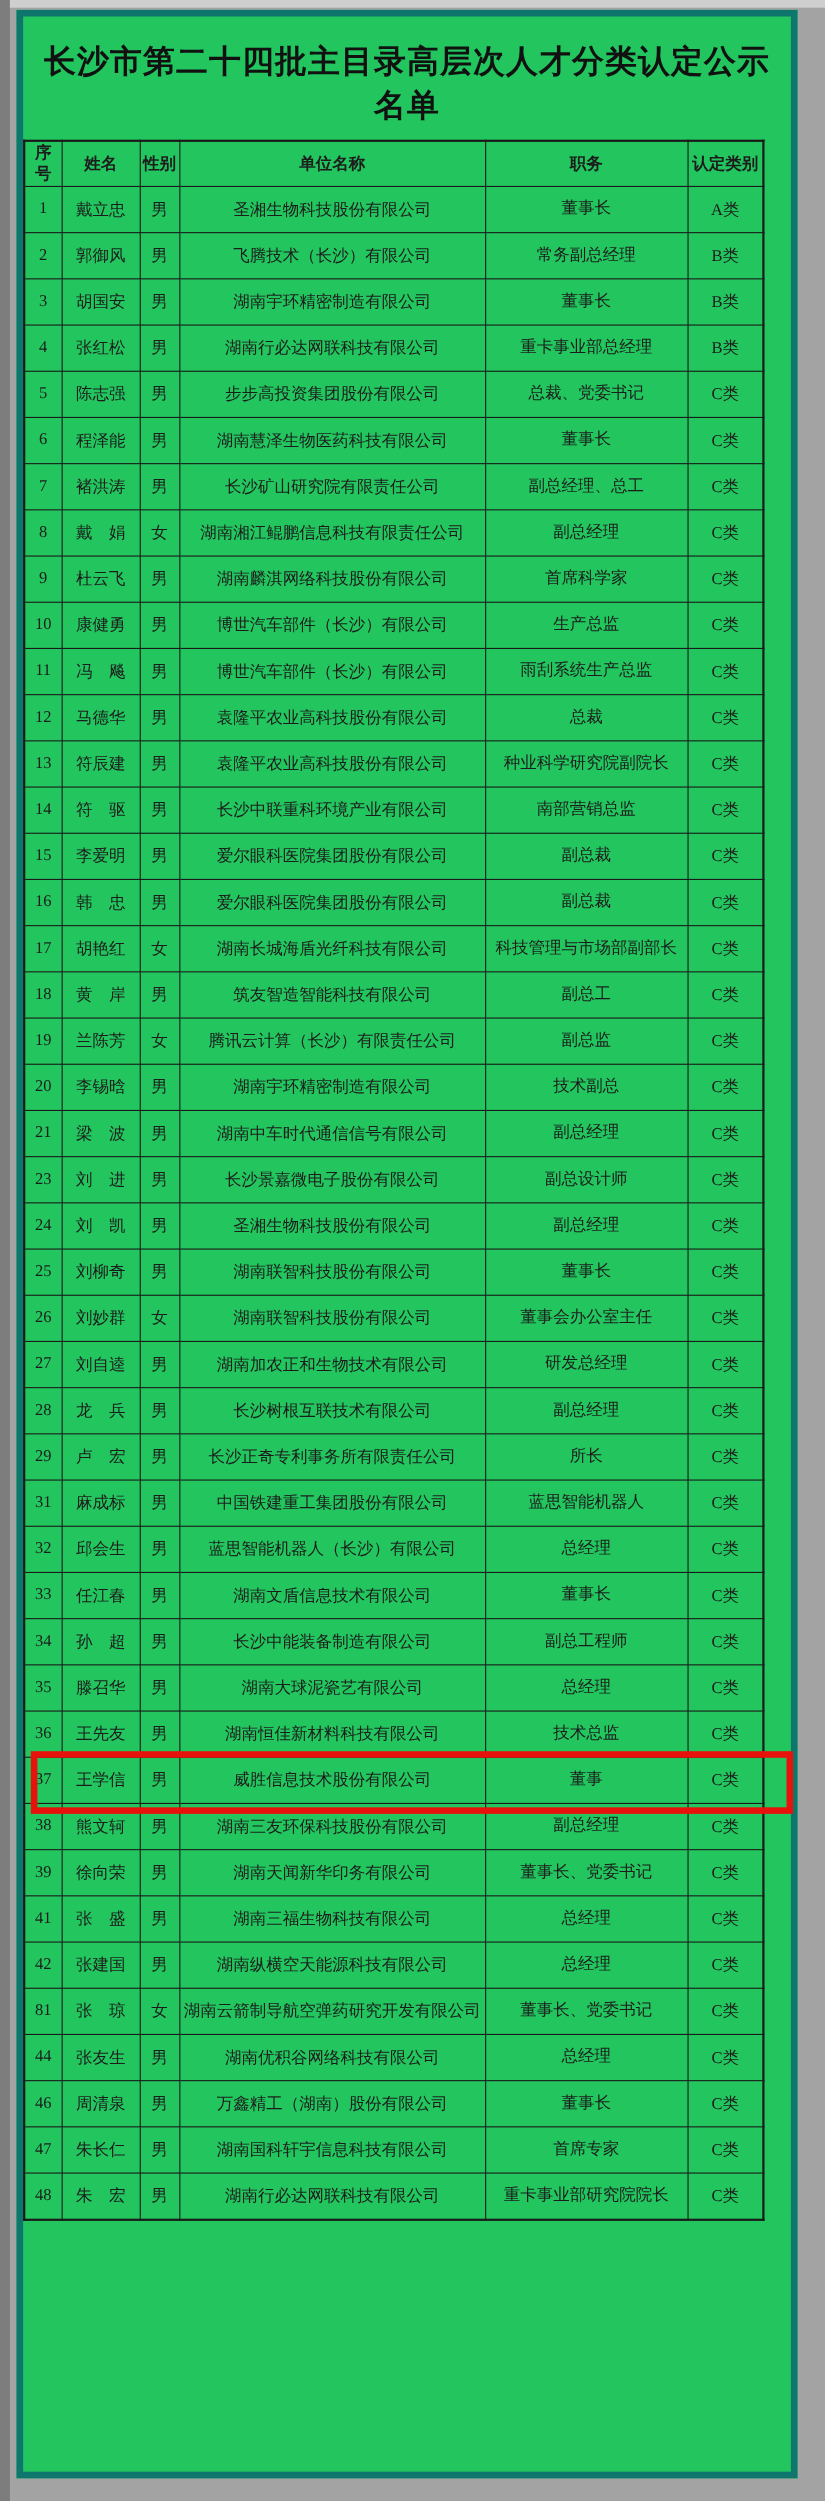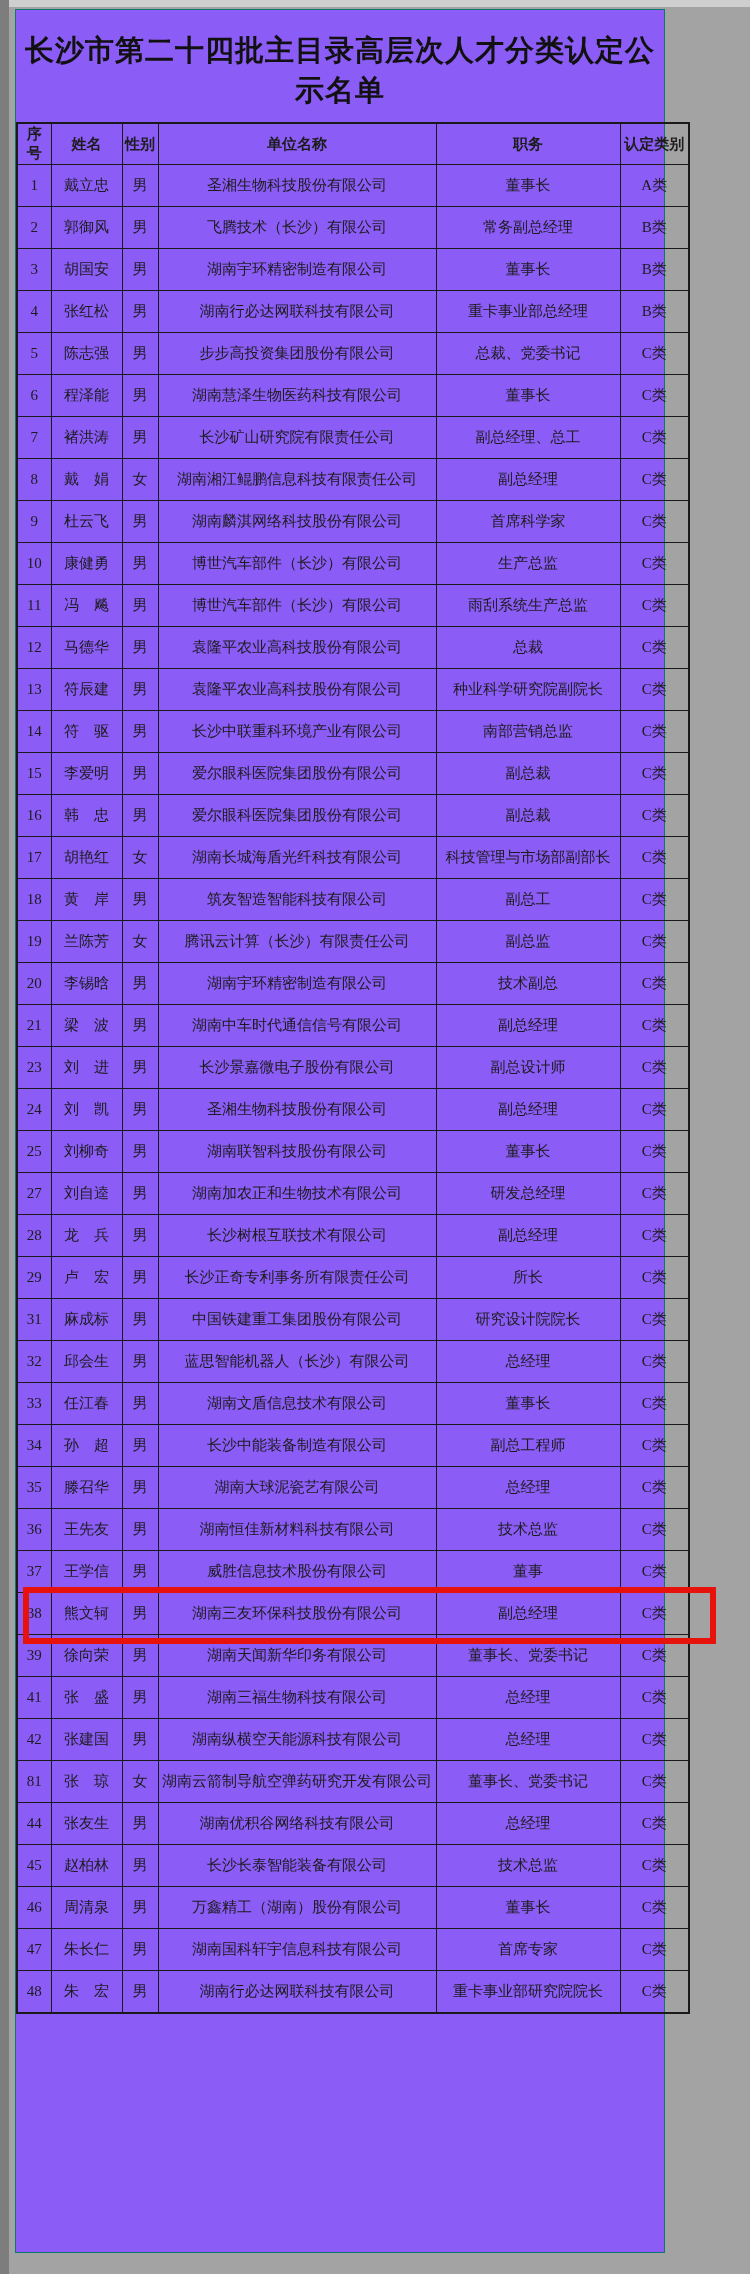--- a/index.html
+++ b/index.html
@@ -4,22 +4,22 @@
 <style>
   html,body{margin:0;padding:0;}
   body{
     width:750px;height:2274px;position:relative;
     background:#a3a3a3;
     font-family:"Liberation Serif","DejaVu Serif",serif;
   }
   .edge-top{position:absolute;left:0;top:0;width:750px;height:7px;background:#cfcfcf;}
   .edge-left{position:absolute;left:0;top:0;width:9px;height:2274px;background:#7d7d7d;}
   .page{
-    position:absolute;left:15px;top:9px;width:650px;height:2244px;
-    background:#8b5cf6;border:1px solid #0f766e;box-sizing:border-box;
+    position:absolute;left:15px;top:9px;width:710px;height:2244px;
+    background:#22c55e;border:6px solid #0f766e;box-sizing:border-box;
   }
   .page-title{
     margin:21px 6px 11px 6px;
     text-align:center;
     font-size:29px;font-weight:bold;color:#111;
     letter-spacing:1px;
     font-family:"Liberation Serif","DejaVu Serif",serif;
   }
   table.talent{
     border-collapse:collapse;table-layout:fixed;
@@ -265,20 +265,28 @@
         </tr>
         <tr>
           <td>25</td>
           <td>刘柳奇</td>
           <td>男</td>
           <td>湖南联智科技股份有限公司</td>
           <td>董事长</td>
           <td>C类</td>
         </tr>
         <tr>
+          <td>26</td>
+          <td>刘妙群</td>
+          <td>女</td>
+          <td>湖南联智科技股份有限公司</td>
+          <td>董事会办公室主任</td>
+          <td>C类</td>
+        </tr>
+        <tr>
           <td>27</td>
           <td>刘自逵</td>
           <td>男</td>
           <td>湖南加农正和生物技术有限公司</td>
           <td>研发总经理</td>
           <td>C类</td>
         </tr>
         <tr>
           <td>28</td>
           <td>龙　兵</td>
@@ -293,21 +301,21 @@
           <td>男</td>
           <td>长沙正奇专利事务所有限责任公司</td>
           <td>所长</td>
           <td>C类</td>
         </tr>
         <tr>
           <td>31</td>
           <td>麻成标</td>
           <td>男</td>
           <td>中国铁建重工集团股份有限公司</td>
-          <td>研究设计院院长</td>
+          <td>蓝思智能机器人</td>
           <td>C类</td>
         </tr>
         <tr>
           <td>32</td>
           <td>邱会生</td>
           <td>男</td>
           <td>蓝思智能机器人（长沙）有限公司</td>
           <td>总经理</td>
           <td>C类</td>
         </tr>
@@ -390,28 +398,20 @@
           <td>湖南云箭制导航空弹药研究开发有限公司</td>
           <td>董事长、党委书记</td>
           <td>C类</td>
         </tr>
         <tr>
           <td>44</td>
           <td>张友生</td>
           <td>男</td>
           <td>湖南优积谷网络科技有限公司</td>
           <td>总经理</td>
-          <td>C类</td>
-        </tr>
-        <tr>
-          <td>45</td>
-          <td>赵柏林</td>
-          <td>男</td>
-          <td>长沙长泰智能装备有限公司</td>
-          <td>技术总监</td>
           <td>C类</td>
         </tr>
         <tr>
           <td>46</td>
           <td>周清泉</td>
           <td>男</td>
           <td>万鑫精工（湖南）股份有限公司</td>
           <td>董事长</td>
           <td>C类</td>
         </tr>

